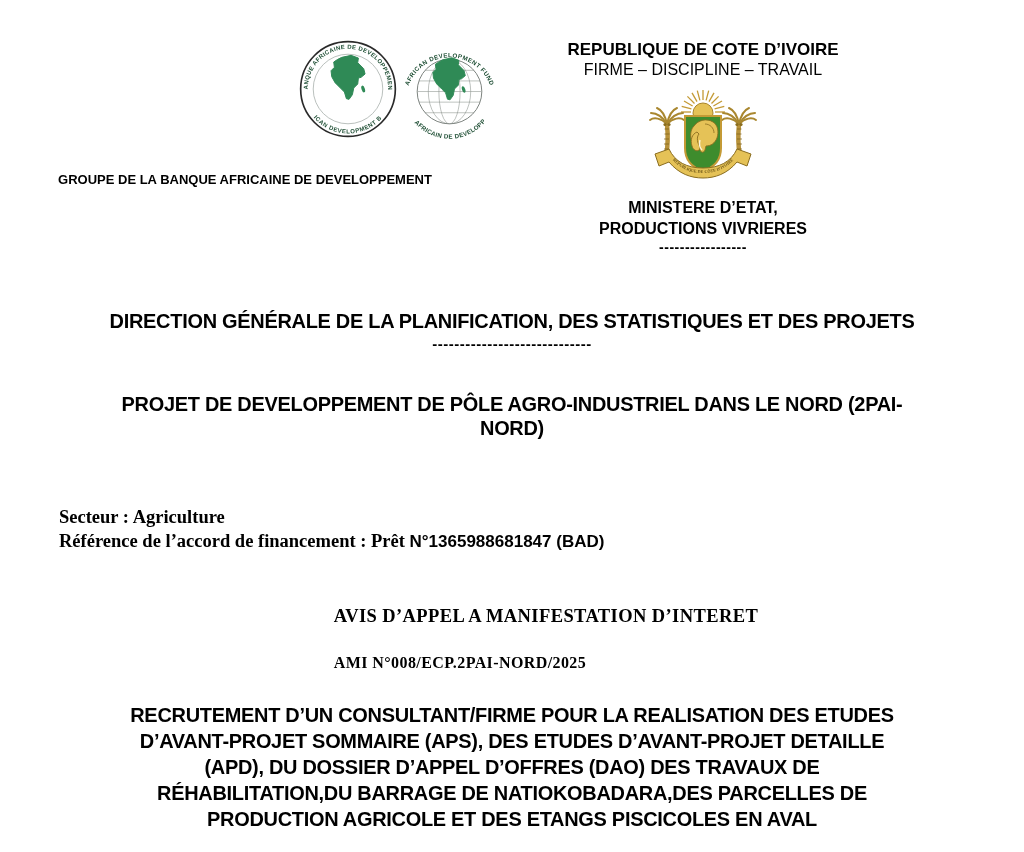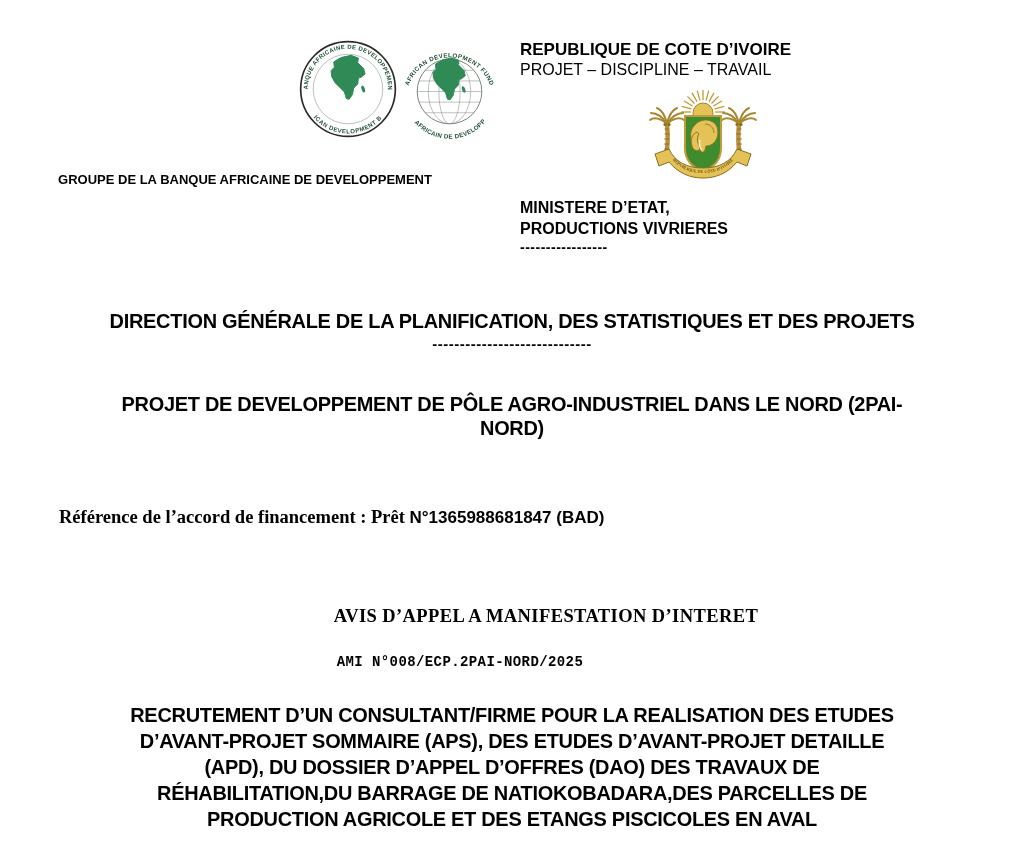--- a/index.html
+++ b/index.html
@@ -8,21 +8,21 @@
     font-family:"Liberation Sans",sans-serif;color:#000;overflow:hidden;
   }
   
   .logos-row{position:absolute;left:299px;top:40px;display:flex;align-items:flex-start;}
   .logos-row svg{display:block;}
   .group-caption{
     position:absolute;left:58px;top:170px;width:374px;text-align:center;
     font-weight:bold;font-size:13px;line-height:19px;
   }
   
-  .right-col{position:absolute;left:520px;top:40px;width:366px;}
+  .right-col{position:absolute;left:520px;top:40px;width:366px;text-align:center;}
   .country{font-weight:bold;font-size:17px;line-height:20px;}
   .motto{font-size:16px;line-height:19px;}
   .arms-wrap{margin:3px auto 0 auto;width:116px;height:104px;}
   .ministry{font-weight:bold;font-size:16px;line-height:20.5px;margin-top:12px;}
   .sep-dashes{font-weight:bold;font-size:14px;line-height:16px;letter-spacing:0.5px;}
   
   .condensed{letter-spacing:-0.3px;transform:scaleX(0.95);transform-origin:50% 50%;}
   .direction-title{
     position:absolute;top:309px;left:0;width:1024px;text-align:center;
     font-weight:bold;font-size:21px;line-height:24px;
@@ -39,21 +39,21 @@
     position:absolute;top:505px;left:59px;
     font-family:"Liberation Serif",serif;font-weight:bold;font-size:18.5px;line-height:24px;
   }
   .ref-number{font-family:"Liberation Sans",sans-serif;font-size:17px;}
   .notice-title{
     position:absolute;top:606px;left:0;width:1024px;text-align:center;
     font-family:"Liberation Serif",serif;font-weight:bold;font-size:18.5px;letter-spacing:0.4px;padding-left:34px;
   }
   .notice-ref{
     position:absolute;top:654px;left:0;width:920px;text-align:center;
-    font-family:Liberation Mono, monospace;font-weight:bold;font-size:14px;letter-spacing:0.4px;
+    font-family:Liberation Serif, serif;font-weight:bold;font-size:16px;letter-spacing:0.4px;
   }
   .subject{
     position:absolute;top:702px;left:52px;width:920px;text-align:center;
     font-weight:bold;font-size:21px;line-height:26px;
   }
 </style>
 </head>
 <body>
 
 <div class="page">
@@ -127,21 +127,21 @@
         <use href="#africaShape" transform="translate(31,19) scale(0.63)" fill="#2f8a56" stroke="#2f8a56" stroke-width="1.5" stroke-linejoin="round"></use>
         <ellipse cx="64" cy="51" rx="1.6" ry="3.4" transform="rotate(-18 64 51)" fill="#2f8a56"></ellipse>
       </g>
     </svg>
   </div>
 
   <div class="group-caption">GROUPE DE LA BANQUE AFRICAINE DE DEVELOPPEMENT</div>
 
   <div class="right-col">
     <div class="country">REPUBLIQUE DE COTE D’IVOIRE</div>
-    <div class="motto">PROJET – DISCIPLINE – TRAVAIL</div>
+    <div class="motto">FIRME – DISCIPLINE – TRAVAIL</div>
 
     <div class="arms-wrap">
       <svg width="116" height="104" viewBox="0 0 116 104">
 
         <g stroke="#c49a35" stroke-width="1.3">
           <line x1="70" y1="30" x2="80" y2="30"></line>
           <line x1="69.6" y1="26.9" x2="79.3" y2="24.3"></line>
           <line x1="68.4" y1="24" x2="77" y2="19"></line>
           <line x1="66.5" y1="21.5" x2="73.6" y2="14.4"></line>
           <line x1="64" y1="19.6" x2="69" y2="10.9"></line>
@@ -187,20 +187,21 @@
 
   <div class="direction-title condensed">DIRECTION GÉNÉRALE DE LA PLANIFICATION, DES STATISTIQUES ET DES PROJETS</div>
   <div class="direction-sep">-----------------------------</div>
 
   <div class="project-title condensed">
     <div>PROJET DE DEVELOPPEMENT DE PÔLE AGRO-INDUSTRIEL DANS LE NORD (2PAI-</div>
     <div>NORD)</div>
   </div>
 
   <div class="details">
+    <div>Secteur : Agriculture</div>
     <div><span>Référence de l’accord de financement : Prêt </span><span class="ref-number">N°1365988681847 (BAD)</span></div>
   </div>
 
   <div class="notice-title">AVIS D’APPEL A MANIFESTATION D’INTERET</div>
   <div class="notice-ref">AMI N°008/ECP.2PAI-NORD/2025</div>
 
   <div class="subject condensed">
     <div>RECRUTEMENT D’UN CONSULTANT/FIRME POUR LA REALISATION DES ETUDES</div>
     <div>D’AVANT-PROJET SOMMAIRE (APS), DES ETUDES D’AVANT-PROJET DETAILLE</div>
     <div>(APD), DU DOSSIER D’APPEL D’OFFRES (DAO) DES TRAVAUX DE</div>

